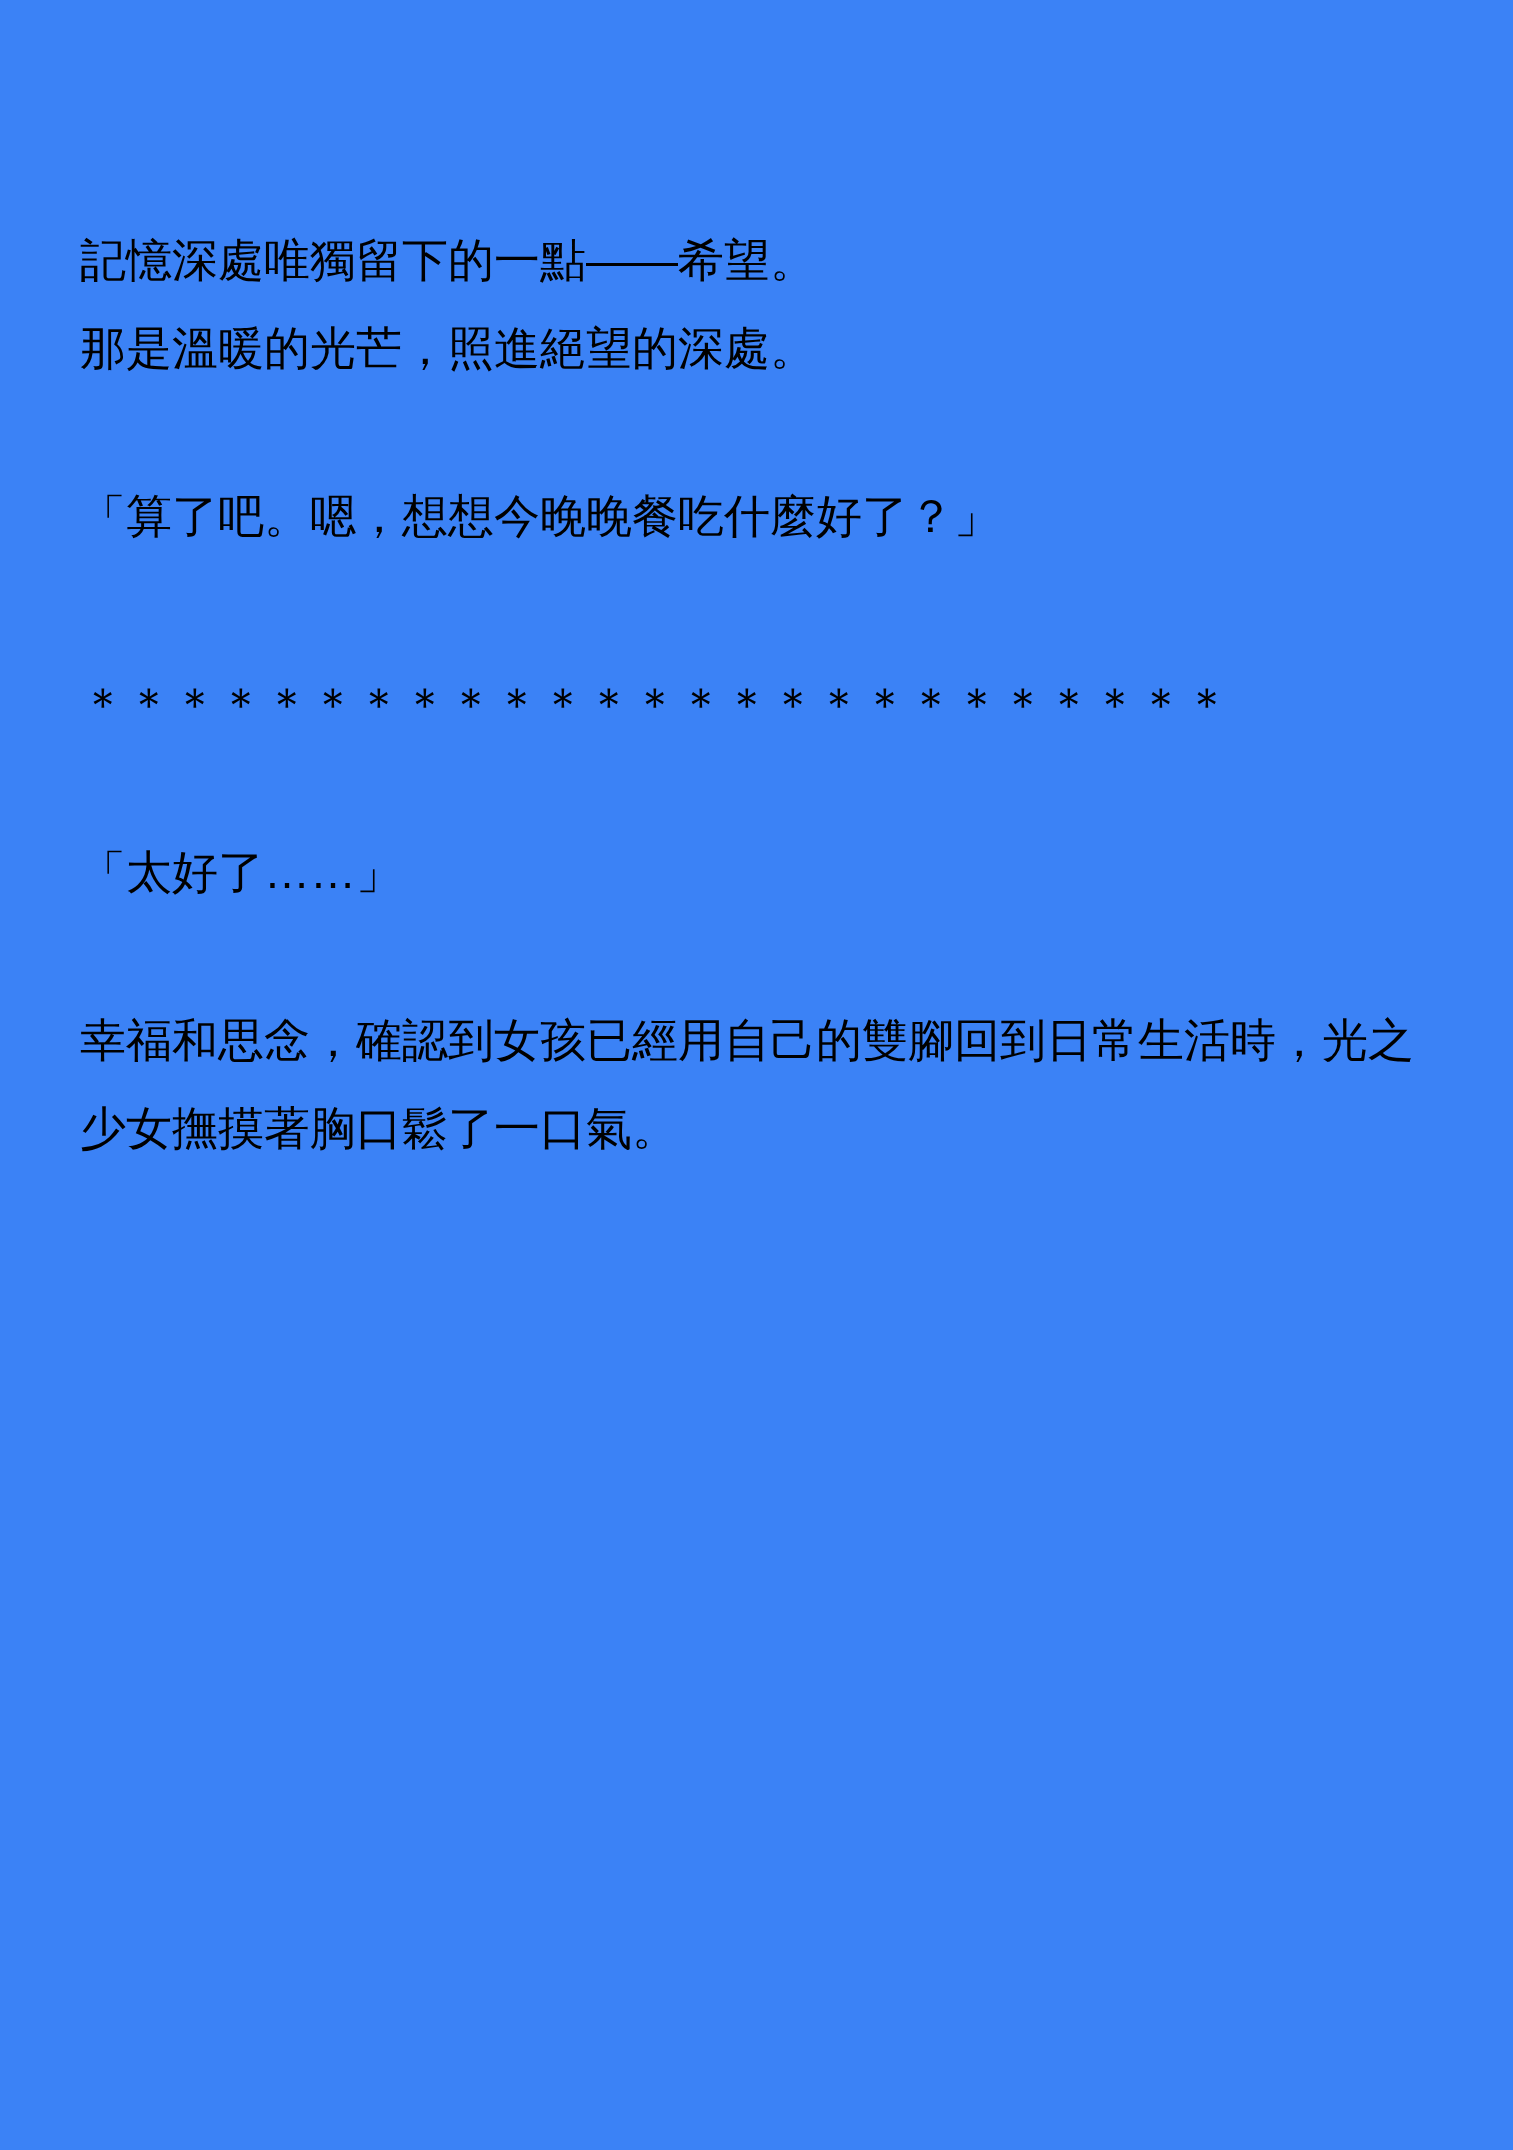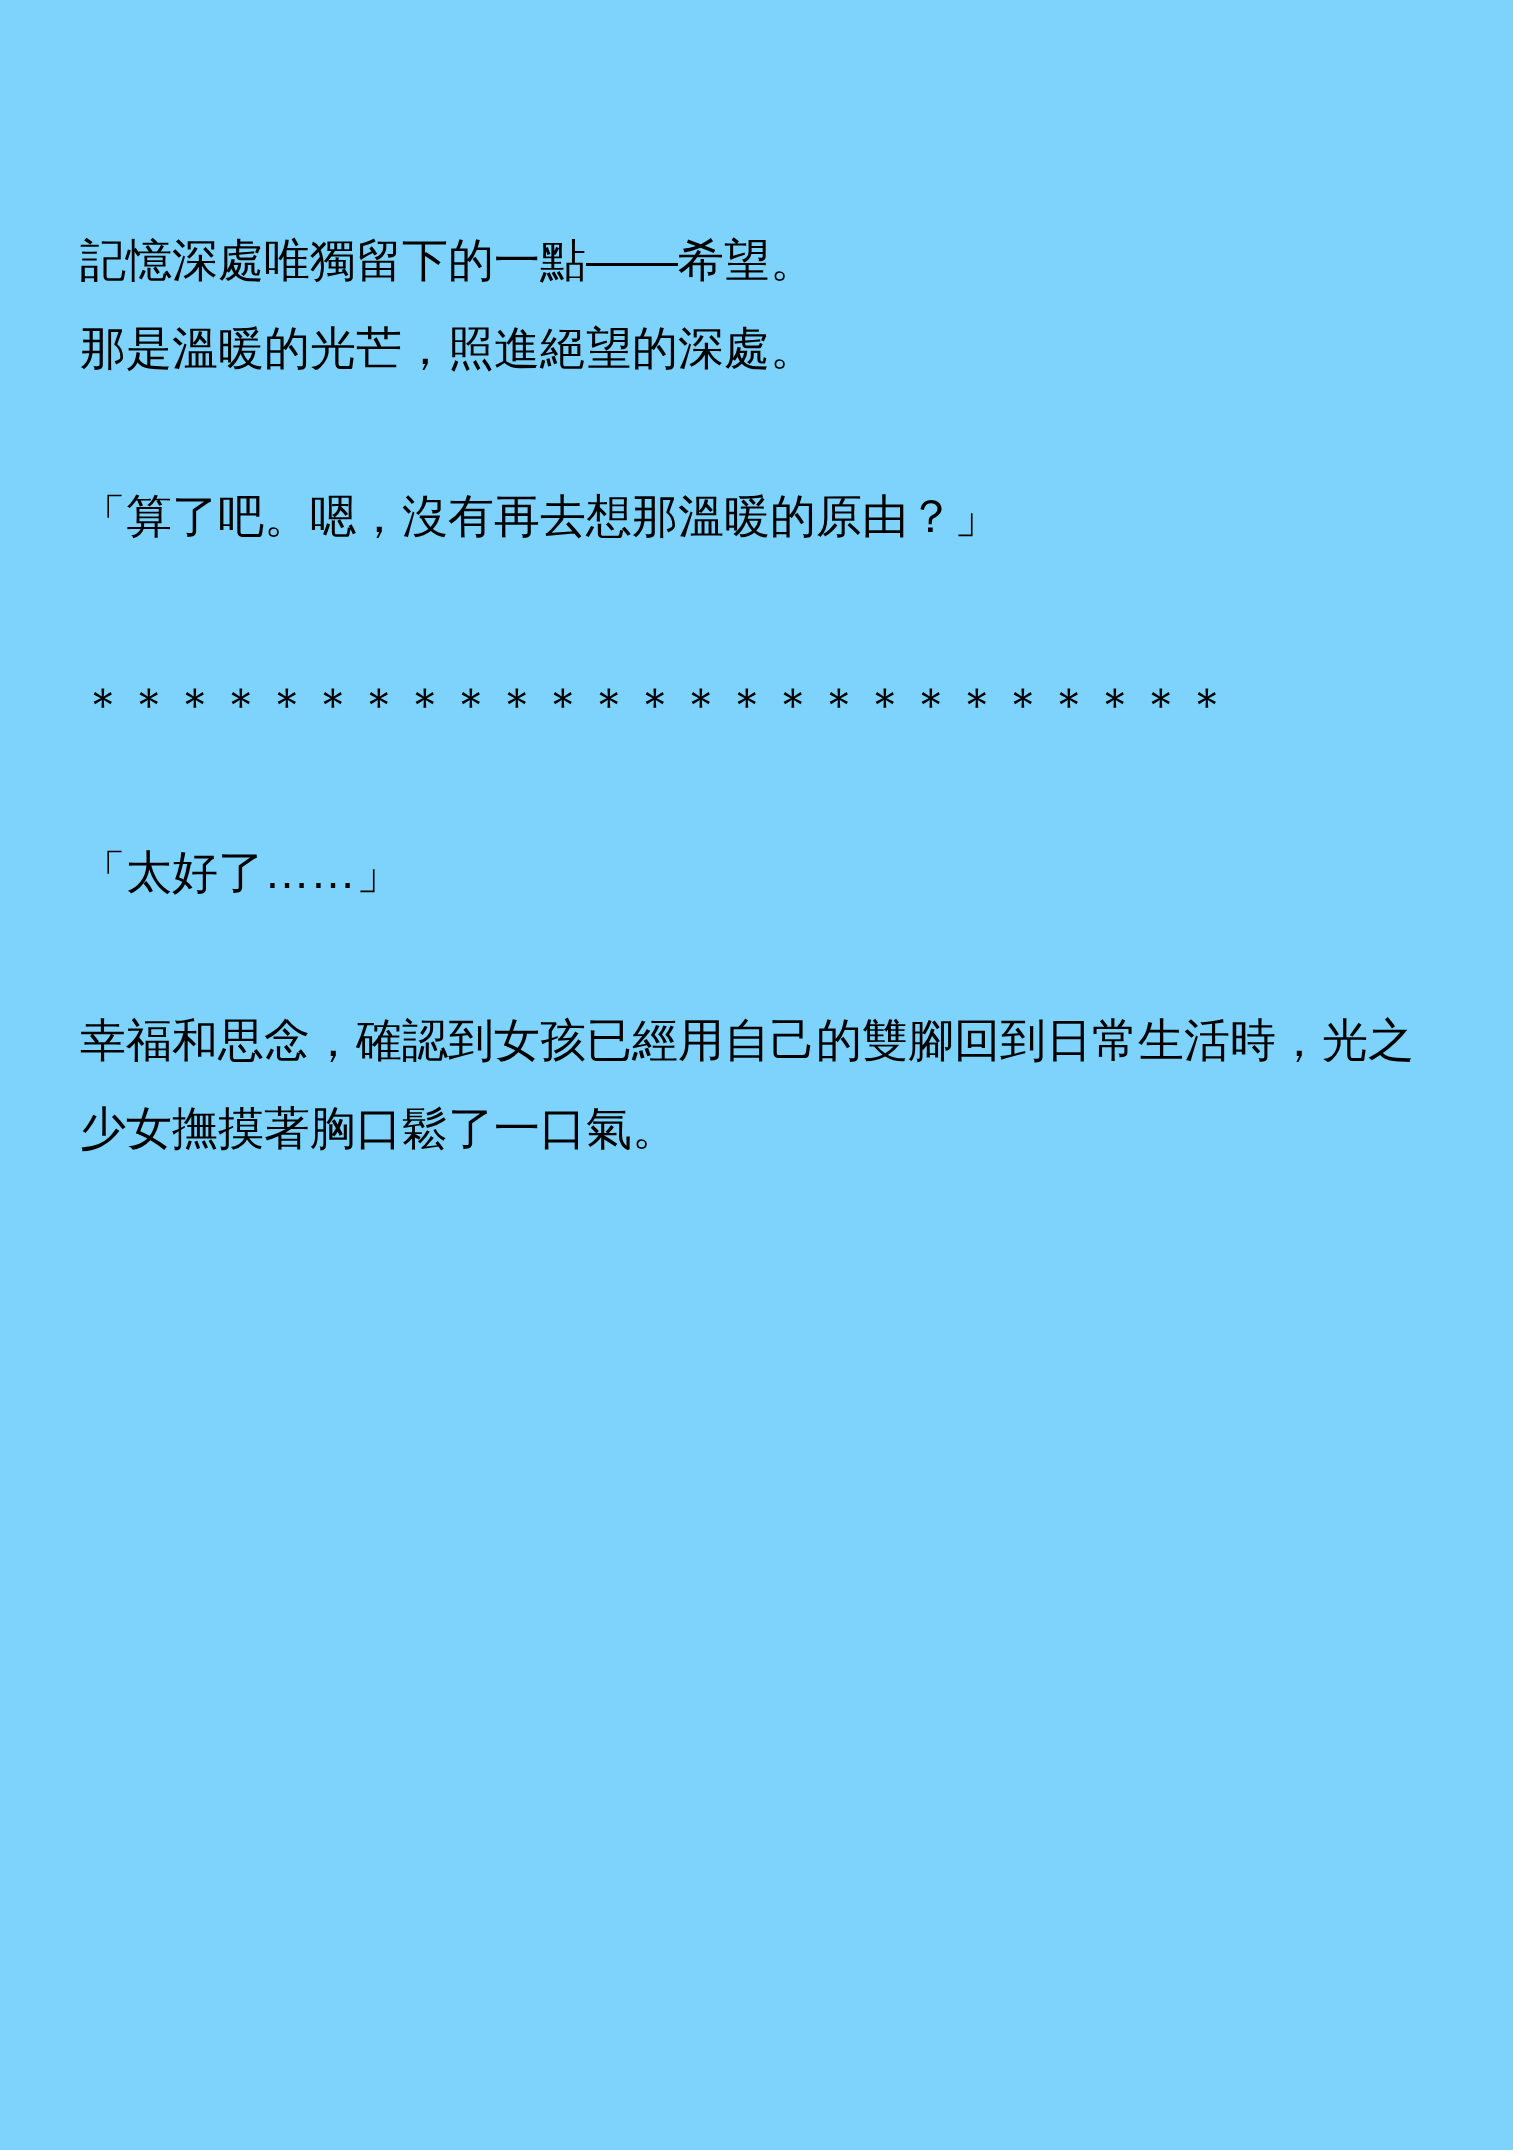--- a/index.html
+++ b/index.html
@@ -12,39 +12,39 @@
     height: 2150px;
     overflow: hidden;
     font-family: "Liberation Sans", sans-serif;
     color: #000000;
   }
   .page {
     box-sizing: border-box;
     width: 1513px;
     height: 2150px;
     padding: 216px 48px 0 80px;
-    background: #7dd3fc;
+    background: #3b82f6;
   }
   .para {
     margin: 0 0 80px 0;
     font-size: 46px;
     line-height: 88px;
     letter-spacing: 0;
     white-space: pre-line;
     color: #000000;
   }
   .separator {
     margin-top: 100px;
     white-space: nowrap;
   }
 </style>
 </head>
 <body>
 
 <main class="page">
   <p class="para">記憶深處唯獨留下的一點——希望。
 那是溫暖的光芒，照進絕望的深處。</p>
-  <p class="para">「算了吧。嗯，沒有再去想那溫暖的原由？」</p>
+  <p class="para">「算了吧。嗯，想想今晚晚餐吃什麼好了？」</p>
   <p class="para separator">＊＊＊＊＊＊＊＊＊＊＊＊＊＊＊＊＊＊＊＊＊＊＊＊＊</p>
   <p class="para">「太好了……」</p>
   <p class="para">幸福和思念，確認到女孩已經用自己的雙腳回到日常生活時，光之
 少女撫摸著胸口鬆了一口氣。</p>
 </main>
 
 </body></html>

